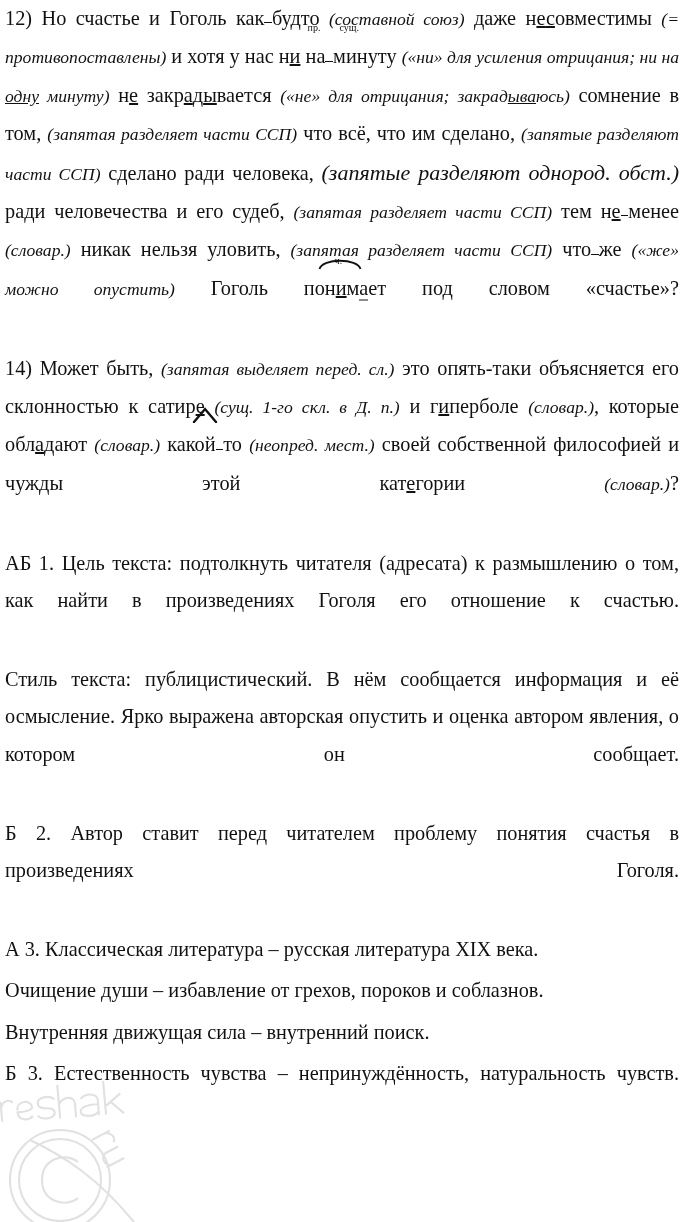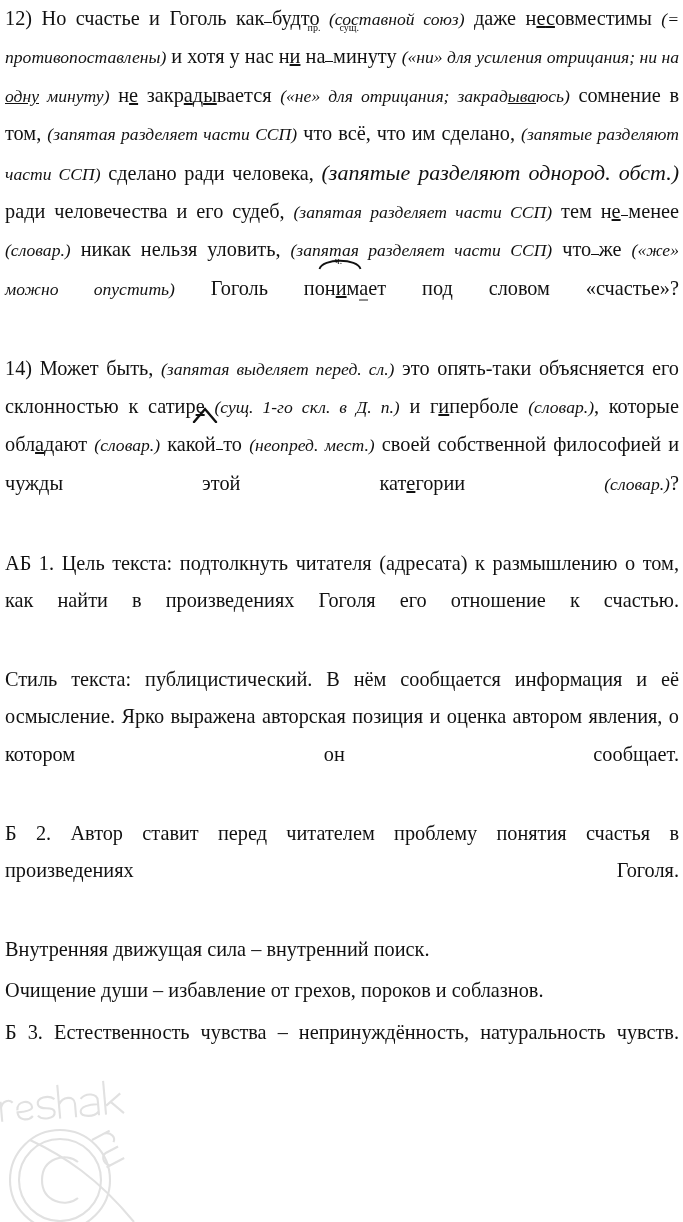--- a/index.html
+++ b/index.html
@@ -204,24 +204,25 @@
 
 
     <p class="para"><span>14)</span> Может быть, <i class="note">(запятая выделяет перед. сл.)</i> это опять-таки объясняется его склонностью к сатир<span class="u">е</span> <i class="note">(сущ. 1-го скл. в Д. п.)</i> и г<span class="u">и</span>перболе <i class="note">(словар.)</i>, которые обл<span class="u">а</span>дают <i class="note">(словар.)</i> <span class="caretWrap"><span class="caret">
             <svg viewBox="0 0 26 16" width="26" height="16" aria-hidden="true">
               <path d="M2,15 L13,2 L24,15" fill="none" stroke="#111" stroke-width="2.4" stroke-linecap="round" stroke-linejoin="miter"></path>
             </svg>
           </span>какой<span class="joiner"></span>то</span> <i class="note">(неопред. мест.)</i> своей собственной философией и чужды этой кат<span class="u">е</span>гории <i class="note">(словар.)</i>?</p>
 
     <p class="para">АБ 1. Цель текста: подтолкнуть читателя (адресата) к размышлению о том, как найти в произведениях Гоголя его отношение к счастью.</p>
 
-    <p class="para">Стиль текста: публицистический. В нём сообщается информация и её осмысление. Ярко выражена авторская позиция и оценка автором явления, о котором он сообщает.</p>
+    <p class="para">Стиль текста: публицистический. В нём сообщается информация и её осмысление. Ярко выражена авторская опустить и оценка автором явления, о котором он сообщает.</p>
 
 
     <p class="para">Б 2. Автор ставит перед читателем проблему понятия счастья в произведениях Гоголя.</p>
 
+    <p class="para noStretch">А 3. Классическая литература – русская литература XIX века.</p>
+    <p class="para noStretch">Очищение души – избавление от грехов, пороков и соблазнов.</p>
     <p class="para noStretch">Внутренняя движущая сила – внутренний поиск.</p>
-    <p class="para noStretch">Очищение души – избавление от грехов, пороков и соблазнов.</p>
 
     <p class="para">Б 3. Естественность чувства – непринуждённость, натуральность чувств.</p>
 
   </div>
 </div>
 
 </body></html>

